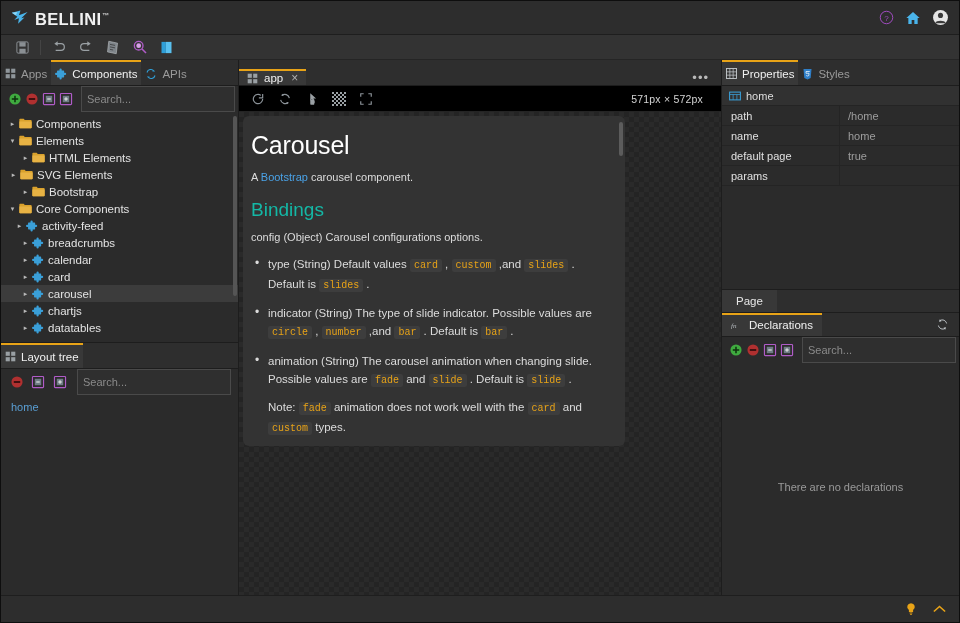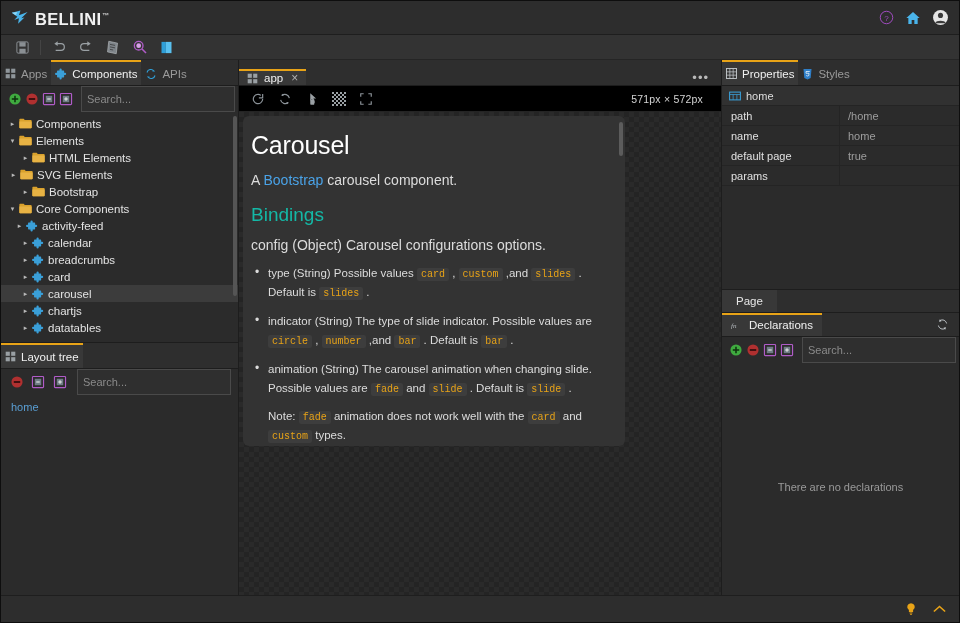--- a/index.html
+++ b/index.html
@@ -170,21 +170,21 @@
     border-radius: 6px;
     padding: 16px 14px 10px 8px;
     overflow: hidden;
     color: #e8e8e8;
   }
   .doc-inner { padding-left: 0; }
   .doc-h1 {
     font-size: 25px; font-weight: normal; color: #ffffff;
     letter-spacing: -0.2px; line-height: 1.1; margin-bottom: 10px;
   }
-  .doc-p { font-size: 14px; color: #dcdcdc; line-height: 1.45; }
+  .doc-p { font-size: 11px; color: #dcdcdc; line-height: 1.45; }
   .doc-p a { color: #4aa3e8; text-decoration: none; }
   .doc-h2 {
     font-size: 19px; font-weight: normal; color: #14b8a6;
     margin-top: 14px; margin-bottom: 9px;
   }
   ul.doc-list { list-style: none; margin-top: 9px; }
   ul.doc-list > li {
     position: relative; padding-left: 17px;
     font-size: 11.5px; color: #dcdcdc;
     line-height: 1.62; margin-bottom: 10px;
@@ -479,30 +479,30 @@
               </span>
               <span>activity-feed</span>
             </div>
             <div class="tnode" style="padding-left: 18px;">
               <span class="twist">▸</span>
               <span class="tpuzzle">
                 <svg width="12" height="12" viewBox="0 0 24 24">
                   <path d="M9 3 a2.2 2.2 0 0 1 4.4 0 V5 H17 a1.3 1.3 0 0 1 1.3 1.3 V9.6 h1.9 a2.2 2.2 0 0 1 0 4.4 H18.3 v3.7 A1.3 1.3 0 0 1 17 19 h-3.6 v1.9 a2.2 2.2 0 0 1-4.4 0 V19 H5.4 A1.3 1.3 0 0 1 4.1 17.7 V14 H2.2 a2.2 2.2 0 0 1 0-4.4 H4.1 V6.3 A1.3 1.3 0 0 1 5.4 5 H9 Z" fill="#3a9fd8"></path>
                 </svg>
               </span>
-              <span>calendar</span>
+              <span>breadcrumbs</span>
             </div>
             <div class="tnode" style="padding-left: 18px;">
               <span class="twist">▸</span>
               <span class="tpuzzle">
                 <svg width="12" height="12" viewBox="0 0 24 24">
                   <path d="M9 3 a2.2 2.2 0 0 1 4.4 0 V5 H17 a1.3 1.3 0 0 1 1.3 1.3 V9.6 h1.9 a2.2 2.2 0 0 1 0 4.4 H18.3 v3.7 A1.3 1.3 0 0 1 17 19 h-3.6 v1.9 a2.2 2.2 0 0 1-4.4 0 V19 H5.4 A1.3 1.3 0 0 1 4.1 17.7 V14 H2.2 a2.2 2.2 0 0 1 0-4.4 H4.1 V6.3 A1.3 1.3 0 0 1 5.4 5 H9 Z" fill="#3a9fd8"></path>
                 </svg>
               </span>
-              <span>breadcrumbs</span>
+              <span>calendar</span>
             </div>
             <div class="tnode" style="padding-left: 18px;">
               <span class="twist">▸</span>
               <span class="tpuzzle">
                 <svg width="12" height="12" viewBox="0 0 24 24">
                   <path d="M9 3 a2.2 2.2 0 0 1 4.4 0 V5 H17 a1.3 1.3 0 0 1 1.3 1.3 V9.6 h1.9 a2.2 2.2 0 0 1 0 4.4 H18.3 v3.7 A1.3 1.3 0 0 1 17 19 h-3.6 v1.9 a2.2 2.2 0 0 1-4.4 0 V19 H5.4 A1.3 1.3 0 0 1 4.1 17.7 V14 H2.2 a2.2 2.2 0 0 1 0-4.4 H4.1 V6.3 A1.3 1.3 0 0 1 5.4 5 H9 Z" fill="#3a9fd8"></path>
                 </svg>
               </span>
               <span>card</span>
             </div>
@@ -660,21 +660,21 @@
         <div class="doc-card">
           <div class="doc-scroll"></div>
           <div class="doc-inner">
             <div class="doc-h1">Carousel</div>
             <div class="doc-p">
               <span>A </span><a href="#">Bootstrap</a><span> carousel component.</span>
             </div>
             <div class="doc-h2">Bindings</div>
             <div class="doc-p">config (Object) Carousel configurations options.</div>
             <ul class="doc-list" id="doc-bullets">
-                <li><span><span>type (String) Possible values </span><code>card</code><span> , </span><code>custom</code><span> ,and </span><code>slides</code><span> . Default is </span><code>slides</code><span> .</span></span></li>
+                <li><span><span>type (String) Default values </span><code>card</code><span> , </span><code>custom</code><span> ,and </span><code>slides</code><span> . Default is </span><code>slides</code><span> .</span></span></li>
                 <li><span><span>indicator (String) The type of slide indicator. Possible values are </span><code>circle</code><span> , </span><code>number</code><span> ,and </span><code>bar</code><span> . Default is </span><code>bar</code><span> .</span></span></li>
                 <li><span><span>animation (String) The carousel animation when changing slide. Possible values are </span><code>fade</code><span> and </span><code>slide</code><span> . Default is </span><code>slide</code><span> .</span></span><div class="note"><span>Note: </span><code>fade</code><span> animation does not work well with the </span><code>card</code><span> and </span><code>custom</code><span> types.</span></div></li>
               </ul>
           </div>
         </div>
       </div>
     </div>
 
     <div class="right">
       <div class="tabstrip">

